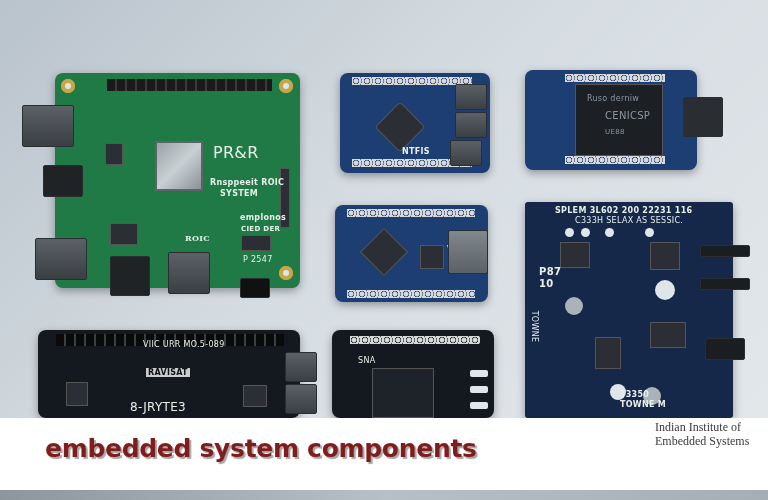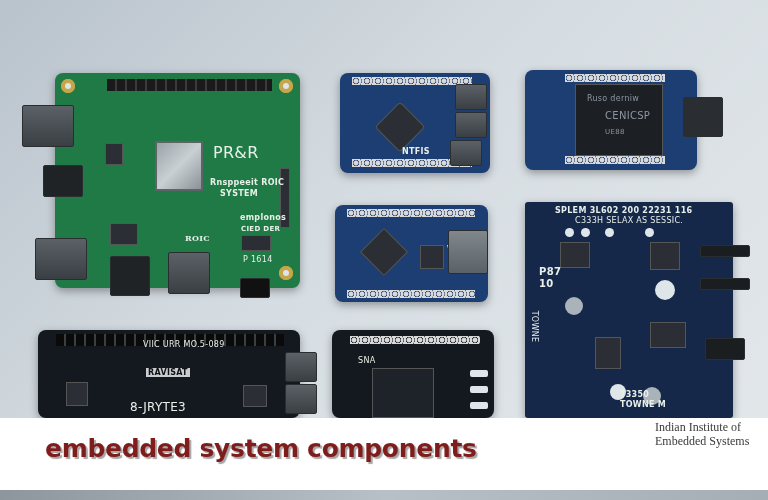--- a/index.html
+++ b/index.html
@@ -61,21 +61,21 @@
   <div class="chip" style="left:50px; top:70px; width:18px; height:22px;"></div>
   <div class="chip" style="left:55px; top:150px; width:28px; height:22px;"></div>
   <div class="chip" style="left:186px; top:162px; width:30px; height:16px;"></div>
   <div class="chip" style="left:225px; top:95px; width:10px; height:60px;"></div>
   <div class="silk" style="left:158px; top:70px; font-size:16px;text-align:right;">PR&amp;R</div>
   <div class="silk b" style="left:155px; top:105px;">Rnsppeeit ROIC</div>
   <div class="silk b" style="left:165px; top:116px;">SYSTEM</div>
   <div class="silk b" style="left:185px; top:140px;">emplonos</div>
   <div class="silk b" style="left:186px; top:152px; font-size:7px;">CIED DER</div>
   <div class="silk b" style="left:130px; top:160px; font-family:'DejaVu Serif',serif;">ROIC</div>
-  <div class="silk" style="left:188px; top:182px;">P 1614</div>
+  <div class="silk" style="left:188px; top:182px;">P 2547</div>
 </div>
 <div class="port" style="left:22px; top:105px; width:52px; height:42px;"></div>
 <div class="port" style="left:43px; top:165px; width:40px; height:32px; background:#1f2326;"></div>
 <div class="port" style="left:35px; top:238px; width:52px; height:42px;"></div>
 <div class="port" style="left:110px; top:256px; width:40px; height:40px; background:#1f2326;"></div>
 <div class="port" style="left:168px; top:252px; width:42px; height:42px;"></div>
 <div class="port" style="left:240px; top:278px; width:30px; height:20px; background:#111;"></div>
 
 <div class="board blue" style="left:340px; top:73px; width:150px; height:100px;">
   <div class="pinrow" style="left:12px; top:4px; width:120px;"></div>

